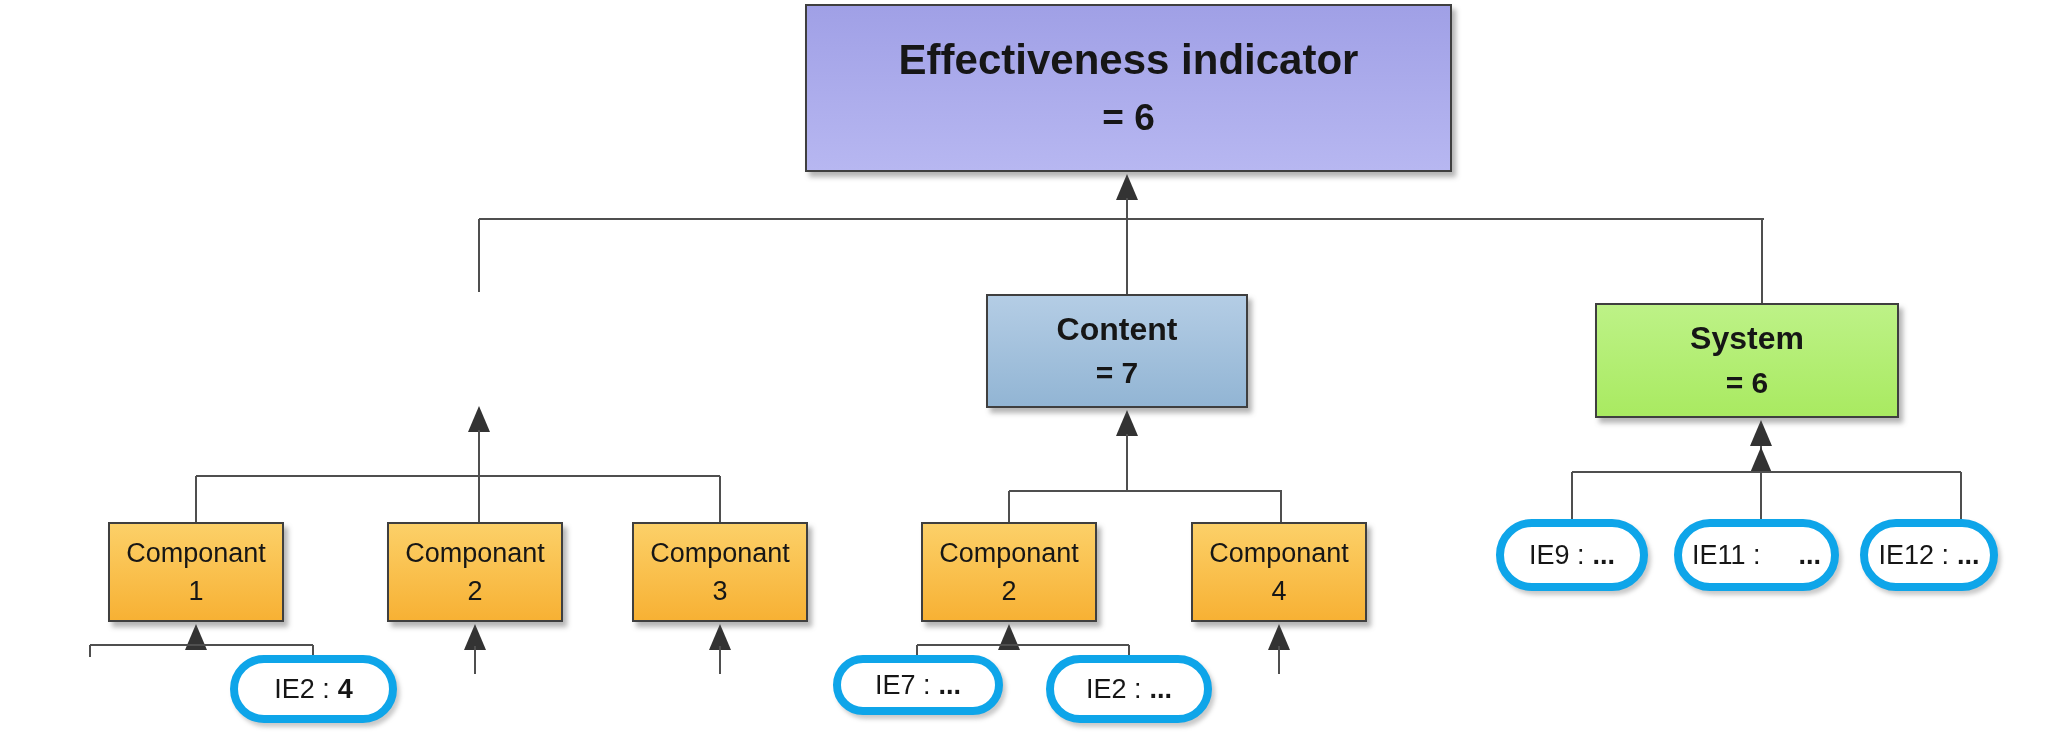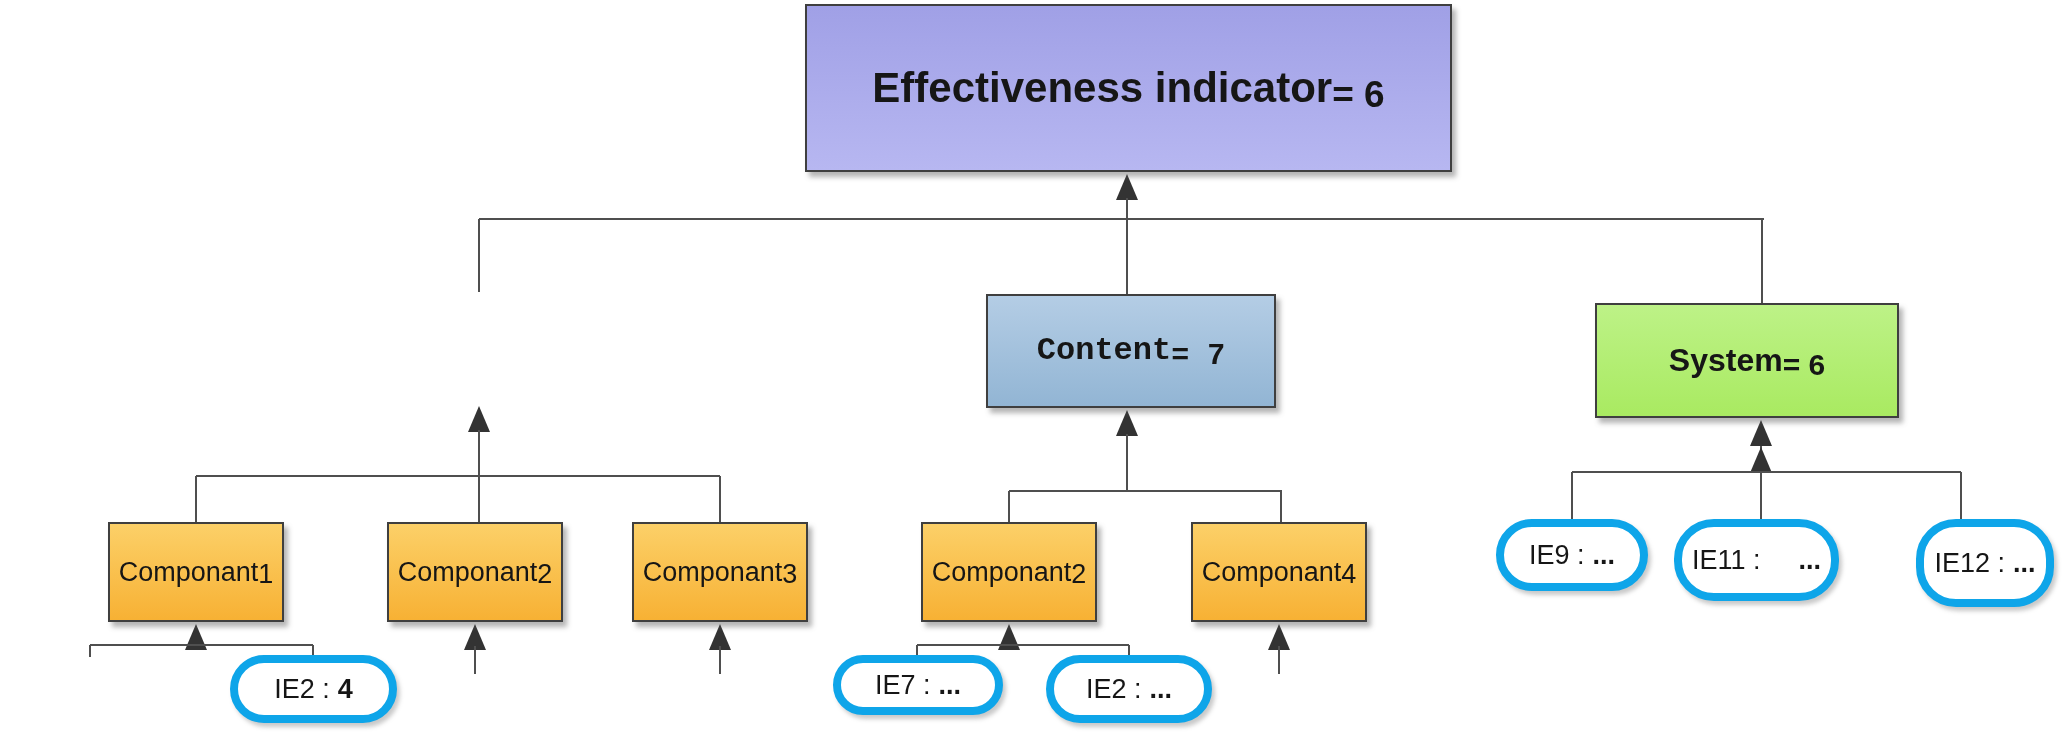--- a/index.html
+++ b/index.html
@@ -3,31 +3,31 @@
 <meta charset="utf-8">
 <style>
   html,body{margin:0;padding:0;background:#ffffff;}
   .canvas{
     position:relative;width:2067px;height:737px;background:#ffffff;overflow:hidden;
     font-family:"Liberation Sans", sans-serif;color:#161616;
   }
   
   .box{
     position:absolute;box-sizing:border-box;border:2px solid #3f3f3f;
-    display:flex;flex-direction:row;align-items:center;justify-content:center;
+    display:flex;flex-direction:column;align-items:center;justify-content:center;
     text-align:center;box-shadow:4px 5px 5px rgba(90,90,90,.45);
   }
   .box-root{left:805px;top:4px;width:647px;height:168px;
     background:linear-gradient(180deg,#a0a0e6 0%,#b7b7f1 100%);}
   .box-root .t1{font-size:42px;font-weight:bold;line-height:1.1;}
   .box-root .t2{font-size:37px;font-weight:bold;margin-top:14px;}
   .box-form{left:352px;top:291px;width:255px;height:113px;
     background:linear-gradient(180deg,#fcecdb 0%,#f6d8ba 100%);}
-  .box-content{left:986px;top:294px;width:290px;height:114px;
-    background:linear-gradient(180deg,#b4cde5 0%,#92b5d4 100%);font-family:Liberation Mono, monospace;}
+  .box-content{left:986px;top:294px;width:262px;height:114px;
+    background:linear-gradient(180deg,#b4cde5 0%,#92b5d4 100%);}
   .box-system{left:1595px;top:303px;width:304px;height:115px;
     background:linear-gradient(180deg,#bdf287 0%,#a9ea61 100%);}
   .branch .t1{font-size:32px;font-weight:bold;line-height:1.1;}
   .branch .t2{font-size:30px;font-weight:bold;margin-top:9px;}
   .comp{width:176px;height:100px;top:522px;
     background:linear-gradient(180deg,#fcd068 0%,#f7b134 100%);}
   .comp .t1{font-size:27px;line-height:1.2;}
   .comp .t2{font-size:27px;line-height:1.2;margin-top:5px;}
   .c-f1{left:108px;} .c-f2{left:387px;} .c-f3{left:632px;}
   .c-c2{left:921px;} .c-c4{left:1191px;}
@@ -36,22 +36,22 @@
     position:absolute;box-sizing:border-box;border:8px solid #0ea5e9;border-radius:40px;
     background:#ffffff;display:flex;align-items:center;justify-content:center;
     font-size:27px;box-shadow:3px 4px 4px rgba(120,120,120,.4);white-space:nowrap;
   }
   .pill .val{font-weight:bold;margin-left:8px;}
   .p-ie1{left:13px;top:655px;width:162px;height:68px;}
   .p-ie2{left:230px;top:655px;width:167px;height:68px;}
   .p-ie7{left:833px;top:655px;width:170px;height:60px;}
   .p-ie2c{left:1046px;top:655px;width:166px;height:68px;}
   .p-ie9{left:1496px;top:519px;width:152px;height:72px;}
-  .p-ie11{left:1674px;top:519px;width:165px;height:82px;gap:30px;}
-  .p-ie12{left:1916px;top:519px;width:138px;height:88px;}
+  .p-ie11{left:1674px;top:519px;width:165px;height:72px;gap:30px;}
+  .p-ie12{left:1860px;top:519px;width:138px;height:72px;}
   
   .hl,.vl{position:absolute;background:#4f4f4f;}
   .hl{height:2px;} .vl{width:2px;}
   .au{position:absolute;width:0;height:0;
     border-left:11px solid transparent;border-right:11px solid transparent;
     border-bottom:26px solid #333333;}
 </style>
 </head>
 <body>
 

